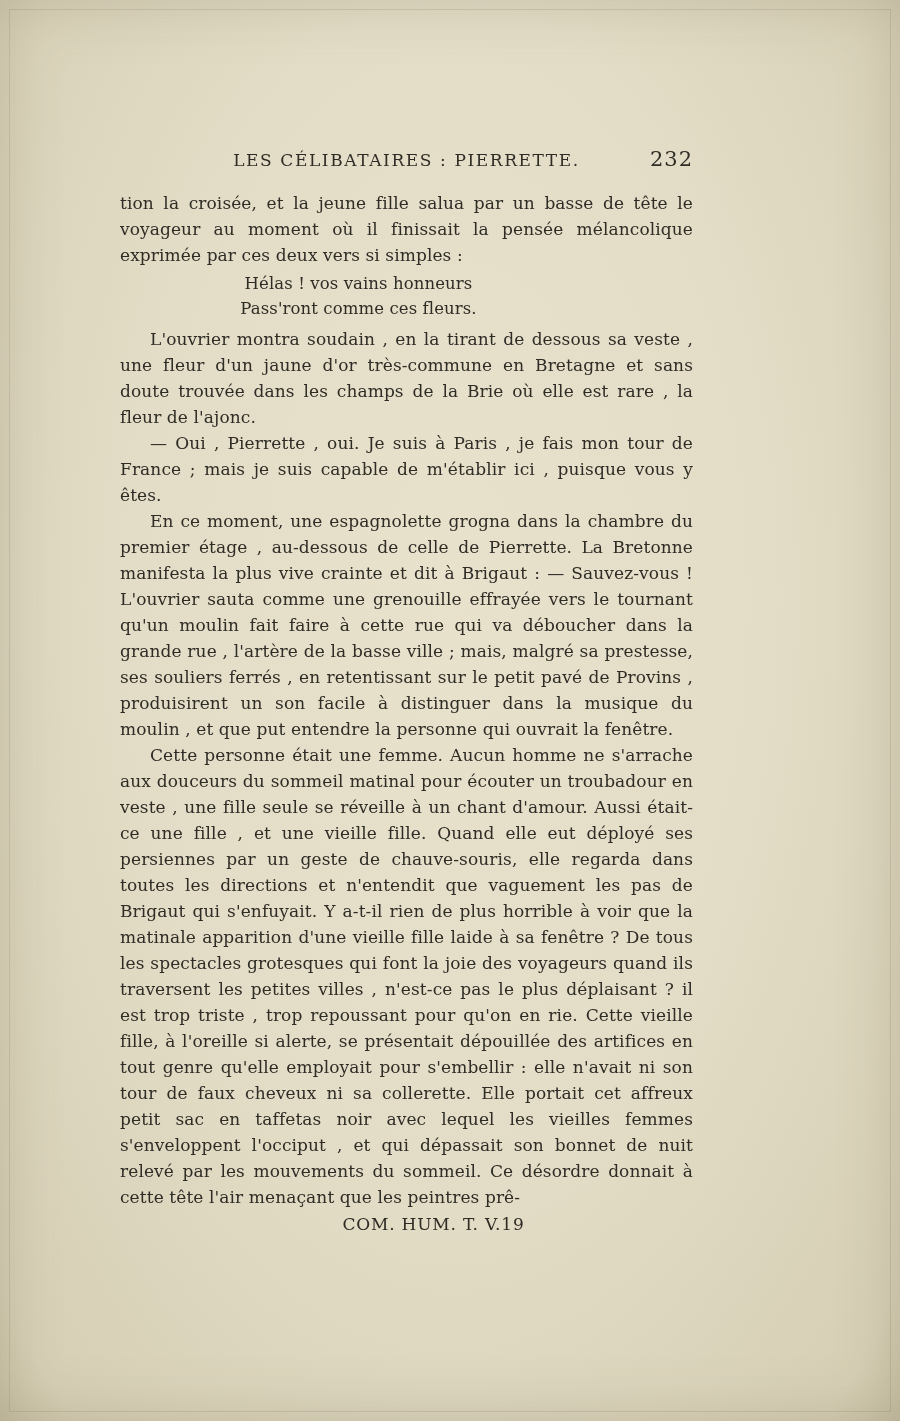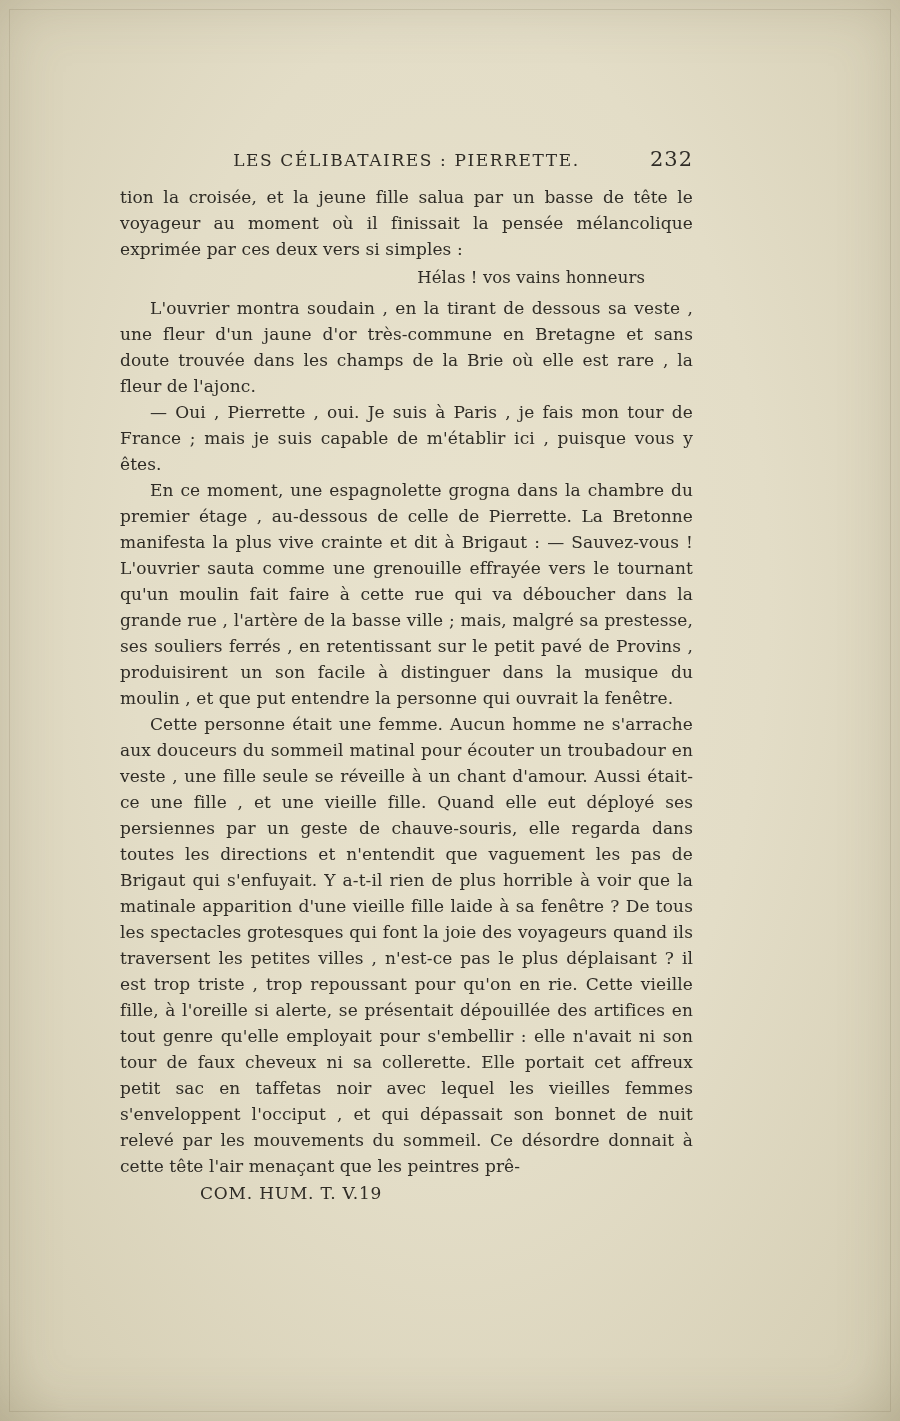--- a/index.html
+++ b/index.html
@@ -29,21 +29,21 @@
   .content {
     position: absolute;
     left: 120px;
     top: 150px;
     width: 573px;
     color: #2f2c26;
   }
   .header {
     position: relative;
     height: 26px;
-    margin-bottom: 8px;
+    margin-bottom: 14px;
   }
   .running-title {
     position: absolute;
     left: 50%;
     transform: translateX(-50%);
     white-space: nowrap;
     font-size: 17px;
     letter-spacing: 1.6px;
   }
   .page-number {
@@ -62,29 +62,29 @@
   .body-text p {
     margin: 0;
   }
   p.para {
     text-indent: 30px;
   }
   p.continuation {
     text-indent: 0;
   }
   .verse {
-    text-align: right;
+    text-align: center;
     line-height: 25px;
     font-size: 16.5px;
     padding: 3px 0 5px 0;
     transform: translateX(-48px);
   }
   .footer {
     display: flex;
-    justify-content: flex-start;
+    justify-content: center;
     font-size: 17px;
     line-height: 26px;
     padding: 1px 26px 0 80px;
     letter-spacing: 0.8px;
   }
 </style>
 </head>
 <body>
 
 <div class="paper">
@@ -96,20 +96,21 @@
       <span class="running-title">LES CÉLIBATAIRES : PIERRETTE.</span>
       <span class="page-number">232</span>
     </div>
 
     <div class="body-text">
 
       <p class="continuation">tion la croisée, et la jeune fille salua par un basse de tête le voyageur au moment où il finissait la pensée mélancolique exprimée par ces deux vers si simples :</p>
 
       <div class="verse">
         <div>Hélas ! vos vains honneurs</div>
+        <div>Pass'ront comme ces fleurs.</div>
       </div>
 
       <p class="para">L'ouvrier montra soudain , en la tirant de dessous sa veste , une fleur d'un jaune d'or très-commune en Bretagne et sans doute trouvée dans les champs de la Brie où elle est rare , la fleur de l'ajonc.</p>
 
 
       <p class="para">— Oui , Pierrette , oui. Je suis à Paris , je fais mon tour de France ; mais je suis capable de m'établir ici , puisque vous y êtes.</p>
 
       <p class="para">En ce moment, une espagnolette grogna dans la chambre du premier étage , au-dessous de celle de Pierrette. La Bretonne manifesta la plus vive crainte et dit à Brigaut : — Sauvez-vous ! L'ouvrier sauta comme une grenouille effrayée vers le tournant qu'un moulin fait faire à cette rue qui va déboucher dans la grande rue , l'artère de la basse ville ; mais, malgré sa prestesse, ses souliers ferrés , en retentissant sur le petit pavé de Provins , produisirent un son facile à distinguer dans la musique du moulin , et que put entendre la personne qui ouvrait la fenêtre.</p>
 
       <p class="para">Cette personne était une femme. Aucun homme ne s'arrache aux douceurs du sommeil matinal pour écouter un troubadour en veste , une fille seule se réveille à un chant d'amour. Aussi était-ce une fille , et une vieille fille. Quand elle eut déployé ses persiennes par un geste de chauve-souris, elle regarda dans toutes les directions et n'entendit que vaguement les pas de Brigaut qui s'enfuyait. Y a-t-il rien de plus horrible à voir que la matinale apparition d'une vieille fille laide à sa fenêtre ? De tous les spectacles grotesques qui font la joie des voyageurs quand ils traversent les petites villes , n'est-ce pas le plus déplaisant ? il est trop triste , trop repoussant pour qu'on en rie. Cette vieille fille, à l'oreille si alerte, se présentait dépouillée des artifices en tout genre qu'elle employait pour s'embellir : elle n'avait ni son tour de faux cheveux ni sa collerette. Elle portait cet affreux petit sac en taffetas noir avec lequel les vieilles femmes s'enveloppent l'occiput , et qui dépassait son bonnet de nuit relevé par les mouvements du sommeil. Ce désordre donnait à cette tête l'air menaçant que les peintres prê-</p>

